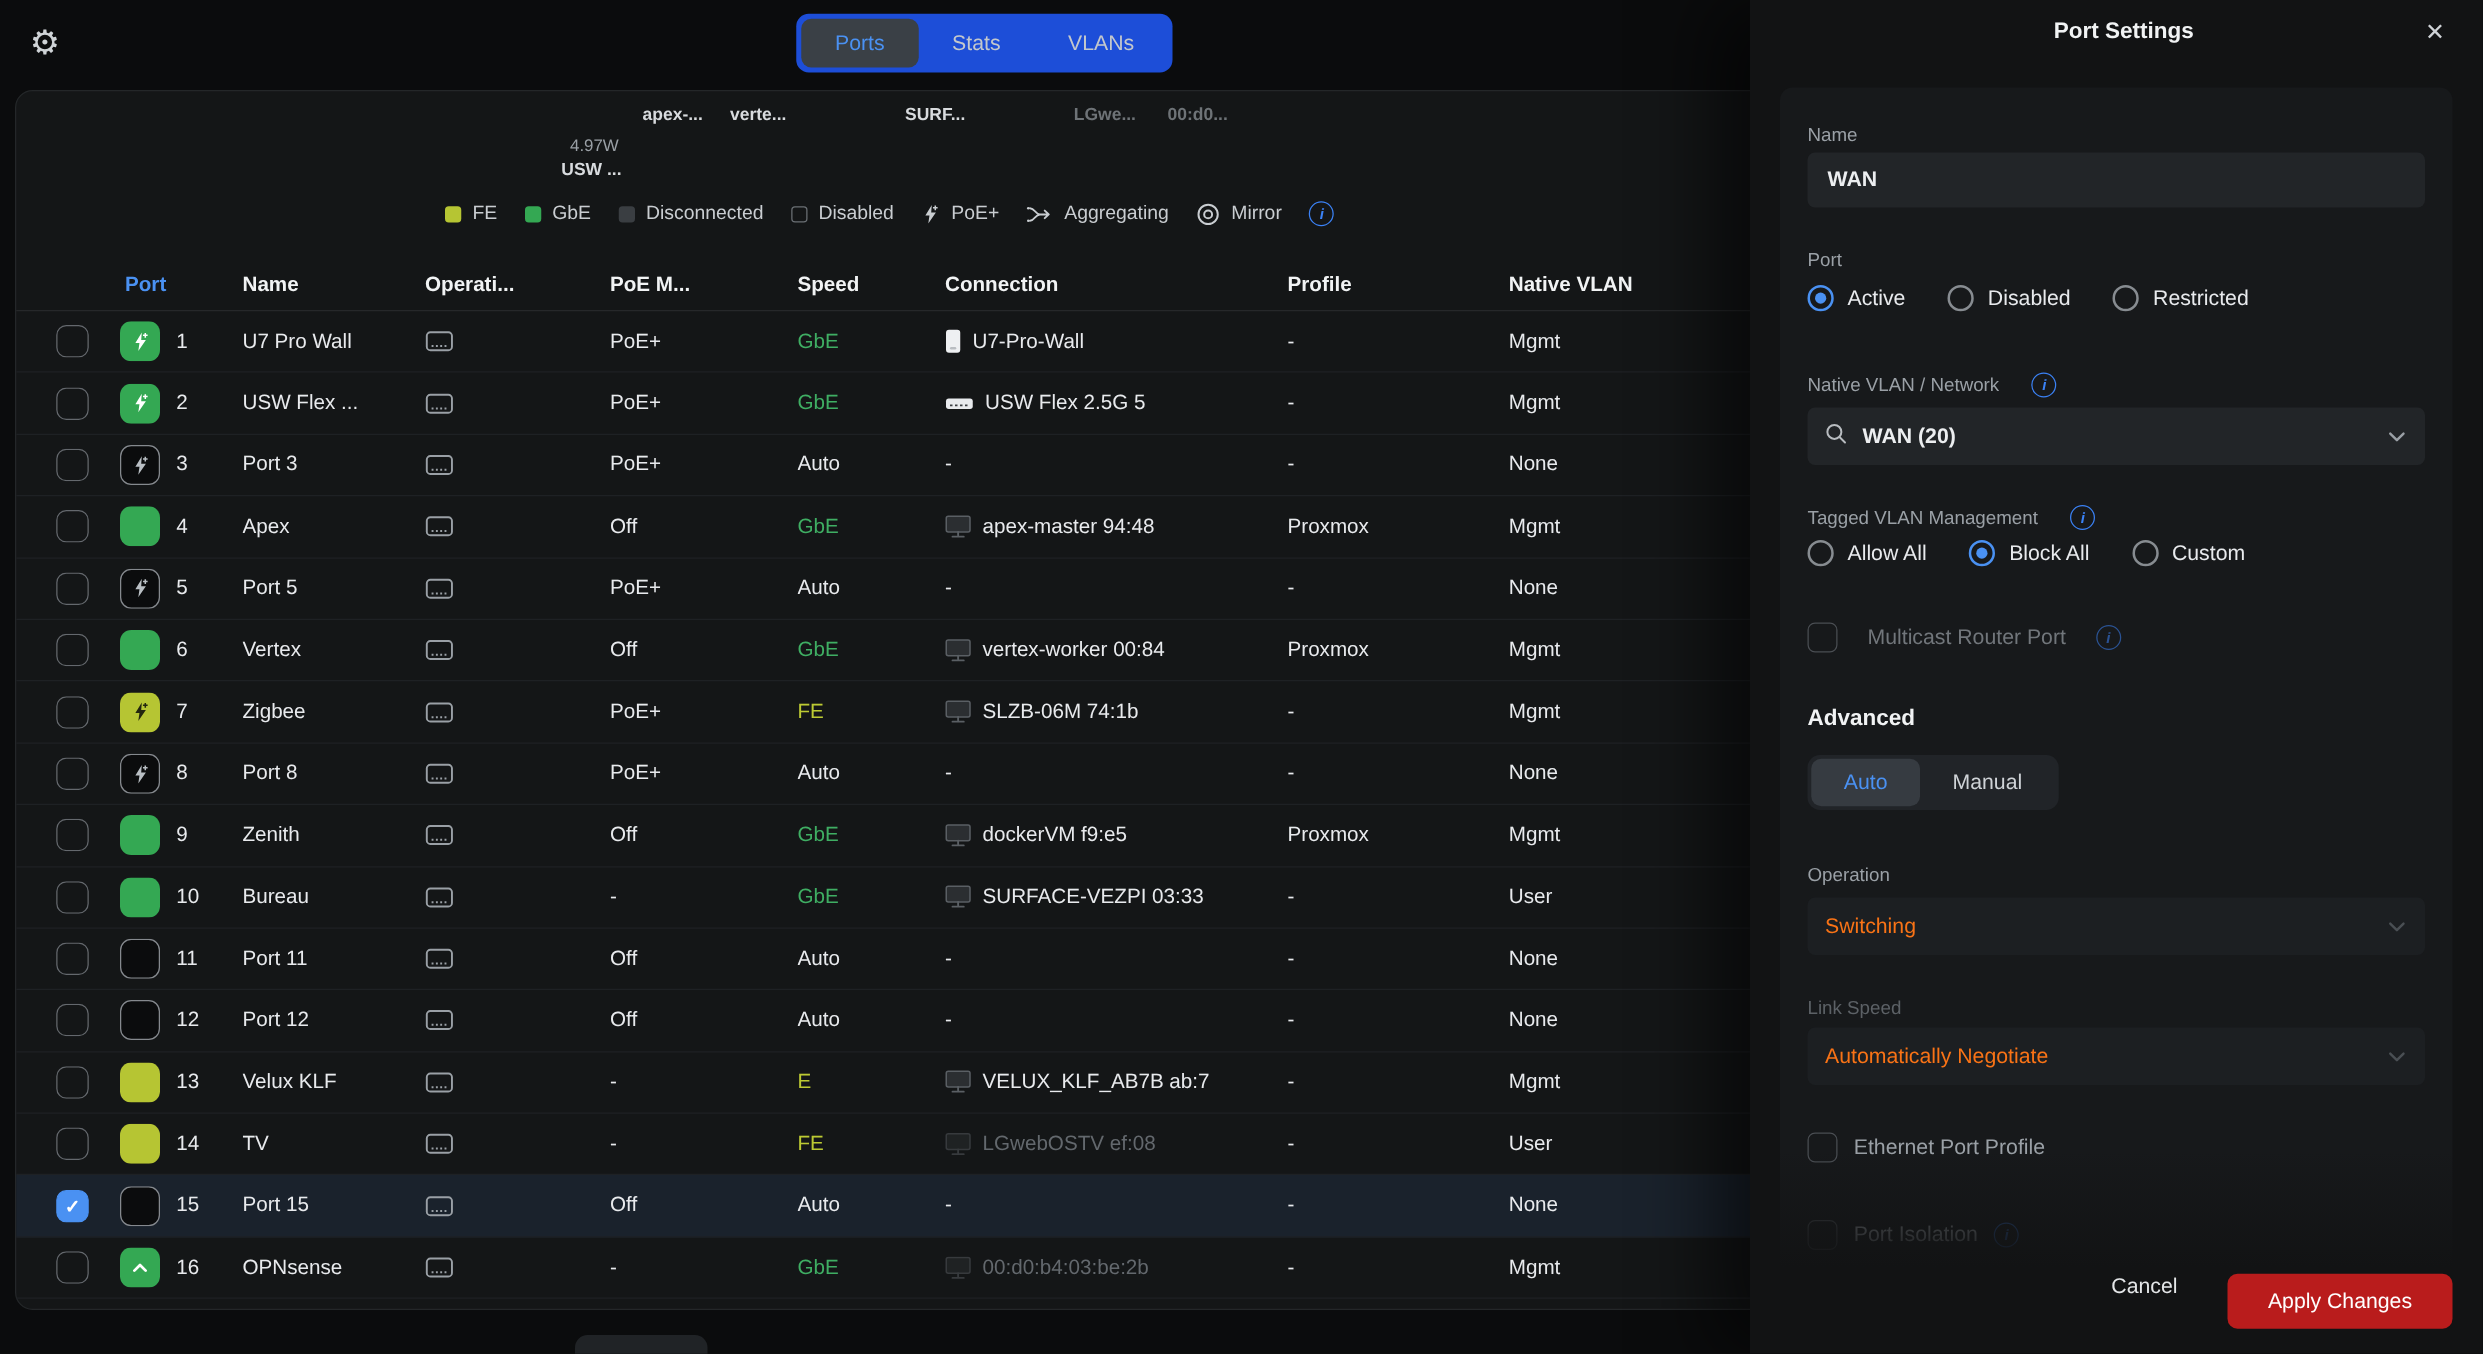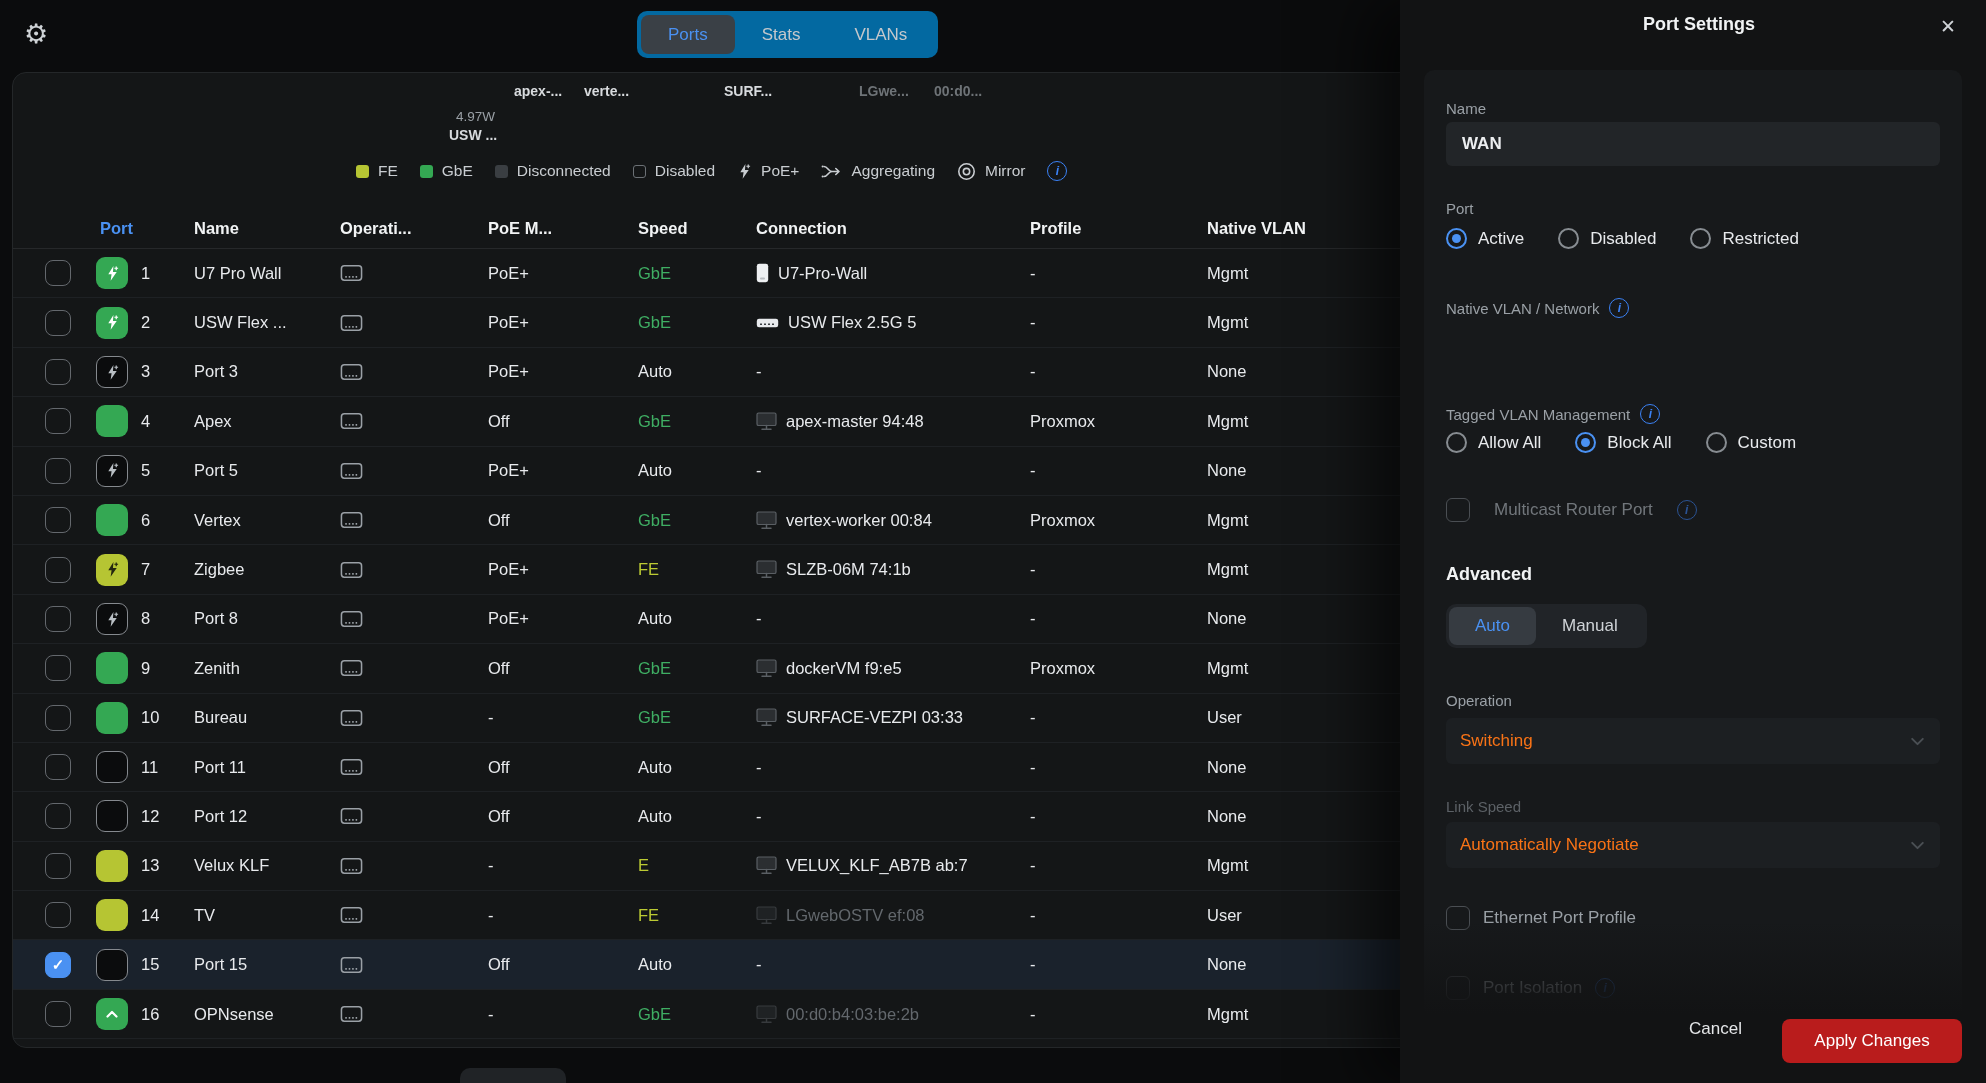--- a/index.html
+++ b/index.html
@@ -1,21 +1,21 @@
 <!DOCTYPE html>
 <html><head>
 <meta charset="utf-8">
 <style>
   * { margin:0; padding:0; box-sizing:border-box; }
   html,body { width:1986px; height:1083px; overflow:hidden; }
   body { background:#0b0c0d; font-family:"Liberation Sans", sans-serif; color:#e8eaed; position:relative; }
 
   
   .gear-btn { position:absolute; left:16px; top:14px; width:40px; height:40px; display:flex; align-items:center; justify-content:center; font-size:27px; color:#cfd3d6; cursor:pointer; }
-  .tabs { position:absolute; left:637px; top:11px; height:47px; background:#0369a1; border-radius:10px; display:flex; align-items:center; padding:4px; }
+  .tabs { position:absolute; left:637px; top:11px; height:47px; background:#1d4ed8; border-radius:10px; display:flex; align-items:center; padding:4px; }
   .tab { padding:0 27px; height:39px; line-height:39px; font-size:17px; color:#c4c8cc; border-radius:8px; cursor:pointer; }
   .tab.active { background:#3a4046; color:#4a91f2; }
 
   
   .card { position:absolute; left:12px; top:72px; width:1950px; height:976px; background:#141617; border:1px solid #242729; border-radius:14px; }
   .top-label { position:absolute; top:10px; font-size:14px; font-weight:bold; color:#d8dbde; white-space:nowrap; }
   .top-label.dim { color:#6e7377; }
   .power-label { position:absolute; left:443px; top:36px; font-size:13.5px; color:#9aa0a6; }
 
   .legend { position:absolute; left:343px; top:86px; height:24px; display:flex; align-items:center; gap:12px; font-size:15.5px; color:#c9cdd1; }
@@ -53,21 +53,21 @@
   .bottom-btn { position:absolute; left:460px; top:1068px; width:106px; height:40px; background:#202326; border-radius:10px; }
 
   
   .panel { position:absolute; left:1400px; top:0; width:586px; height:1083px; background:#121314; box-shadow:-30px 0 60px rgba(0,0,0,.6); }
   .panel-title { position:absolute; left:12px; right:0; top:14px; text-align:center; font-size:18px; font-weight:bold; color:#f1f3f4; }
   .panel-close { position:absolute; right:22px; top:10px; width:32px; height:32px; display:flex; align-items:center; justify-content:center; font-size:19px; color:#cfd3d7; cursor:pointer; }
   .panel-card { position:absolute; left:24px; right:24px; top:70px; height:952px; background:#17191b; border-radius:10px; overflow:hidden; }
   .pc { position:absolute; left:22px; right:22px; }
   .flabel { font-size:15px; color:#9aa0a6; }
   .flabel.dim { color:#5c6166; }
-  .frow { display:flex; align-items:center; gap:10px;text-align:right; }
+  .frow { display:flex; align-items:center; gap:26px;text-align:right; }
   .tinput { height:44px; background:#222528; border-radius:6px; display:flex; align-items:center; padding:0 16px; font-size:17px; font-weight:600; color:#eceef0; }
   .select { height:46px; background:#222528; border-radius:6px; display:flex; align-items:center; padding:0 14px; gap:12px; font-size:17px; font-weight:600; color:#eceef0; cursor:pointer; }
   .select .chev { margin-left:auto; color:#9aa0a6; display:flex; }
   .select.disabled { background:#1c1f22; color:#f97316; font-weight:400; cursor:default; }
   .select.disabled .chev { color:#4a4f54; }
   .radio-row { display:flex; align-items:center; gap:34px; font-size:17px; color:#e8eaed; }
   .radio { display:flex; align-items:center; gap:11px; cursor:pointer; }
   .rdot { width:21px; height:21px; border-radius:50%; border:2px solid #878c91; display:flex; align-items:center; justify-content:center; flex:none; }
   .radio.sel .rdot { border-color:#4a91f2; }
   .radio.sel .rdot::after { content:""; width:9px; height:9px; border-radius:50%; background:#4a91f2; }
@@ -685,20 +685,32 @@
         <span class="radio">
           <span class="rdot"></span>
           <span>Restricted</span>
         </span>
       </div>
 
     <div class="pc frow" style="top:228px">
       <span class="flabel">Native VLAN / Network</span>
       <span class="info-dot">i</span>
     </div>
+    <div class="pc select" style="top:256px">
+      <span class="cic" id="nv-search"><svg width="18" height="18" viewBox="0 0 18 18">
+            <circle cx="7.5" cy="7.5" r="5.6" stroke="#b8bcc0" fill="none" stroke-width="1.6"></circle>
+            <path d="M11.8 11.8 L16 16" stroke="#b8bcc0" stroke-width="1.6" stroke-linecap="round"></path>
+          </svg></span>
+      <span>WAN (20)</span>
+      <span class="chev" id="nv-chev">
+          <svg width="17" height="17" viewBox="0 0 16 16">
+            <path d="M3 5.5 L8 10.5 L13 5.5" stroke="currentColor" stroke-width="1.8" fill="none" stroke-linecap="round" stroke-linejoin="round"></path>
+          </svg>
+        </span>
+    </div>
 
     <div class="pc frow" style="top:334px">
       <span class="flabel">Tagged VLAN Management</span>
       <span class="info-dot">i</span>
     </div>
     <div class="pc radio-row" style="top:362px" id="tagged-radios">
         <span class="radio">
           <span class="rdot"></span>
           <span>Allow All</span>
         </span>

